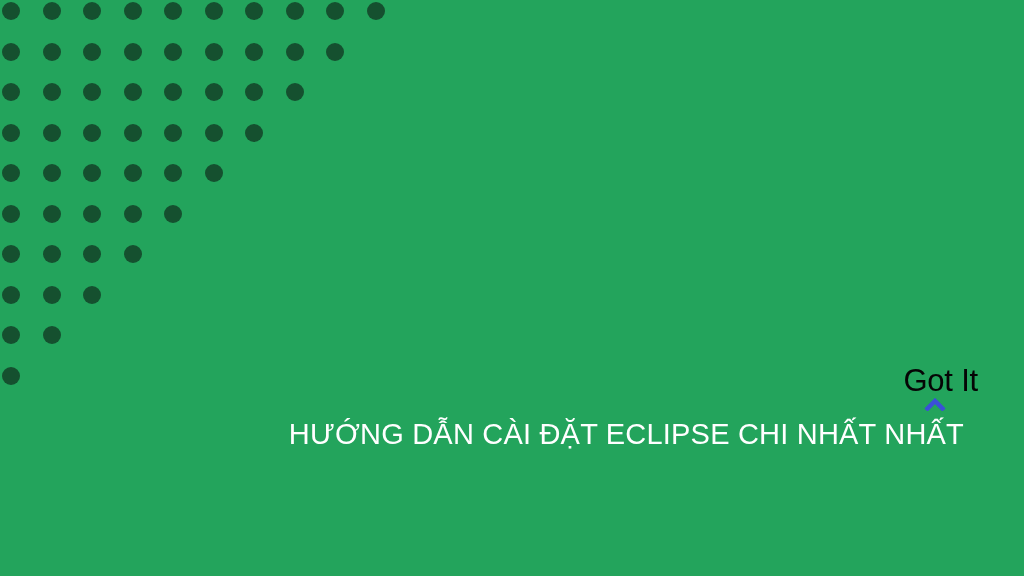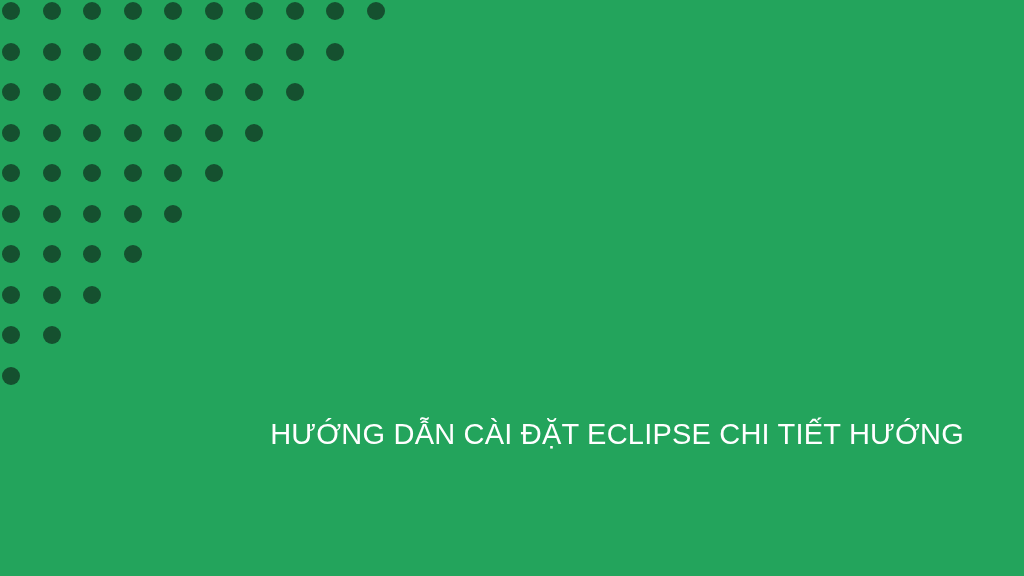--- a/index.html
+++ b/index.html
@@ -171,19 +171,27 @@
       <span class="dot" style="left: 83px; top: 285.5px; background: rgb(21, 80, 47);"></span>
       <span class="dot" style="left: 2px; top: 326px; background: rgb(21, 80, 47);"></span>
       <span class="dot" style="left: 42.5px; top: 326px; background: rgb(21, 80, 47);"></span>
       <span class="dot" style="left: 2px; top: 366.5px; background: rgb(21, 80, 47);"></span>
     </div>
 
   <div class="title-block">
 
     <div class="title-row">
 
+      <div class="logo">
+        <span class="logo-text">Got It</span>
+        <span class="logo-caret">
+          <svg width="22" height="13" viewBox="0 0 22 13" aria-hidden="true">
+            <path d="M2 12 L11 3 L20 12" fill="none" stroke="#3b4fd8" stroke-width="4.5" stroke-linecap="butt" stroke-linejoin="miter"></path>
+          </svg>
+        </span>
+      </div>
 
     </div>
 
-    <p class="subheadline">HƯỚNG DẪN CÀI ĐẶT ECLIPSE CHI TIẾT HƯỚNG</p>
+    <p class="subheadline">HƯỚNG DẪN CÀI ĐẶT ECLIPSE CHI NHẤT NHẤT</p>
   </div>
 
 </div>
 
 </body></html>

